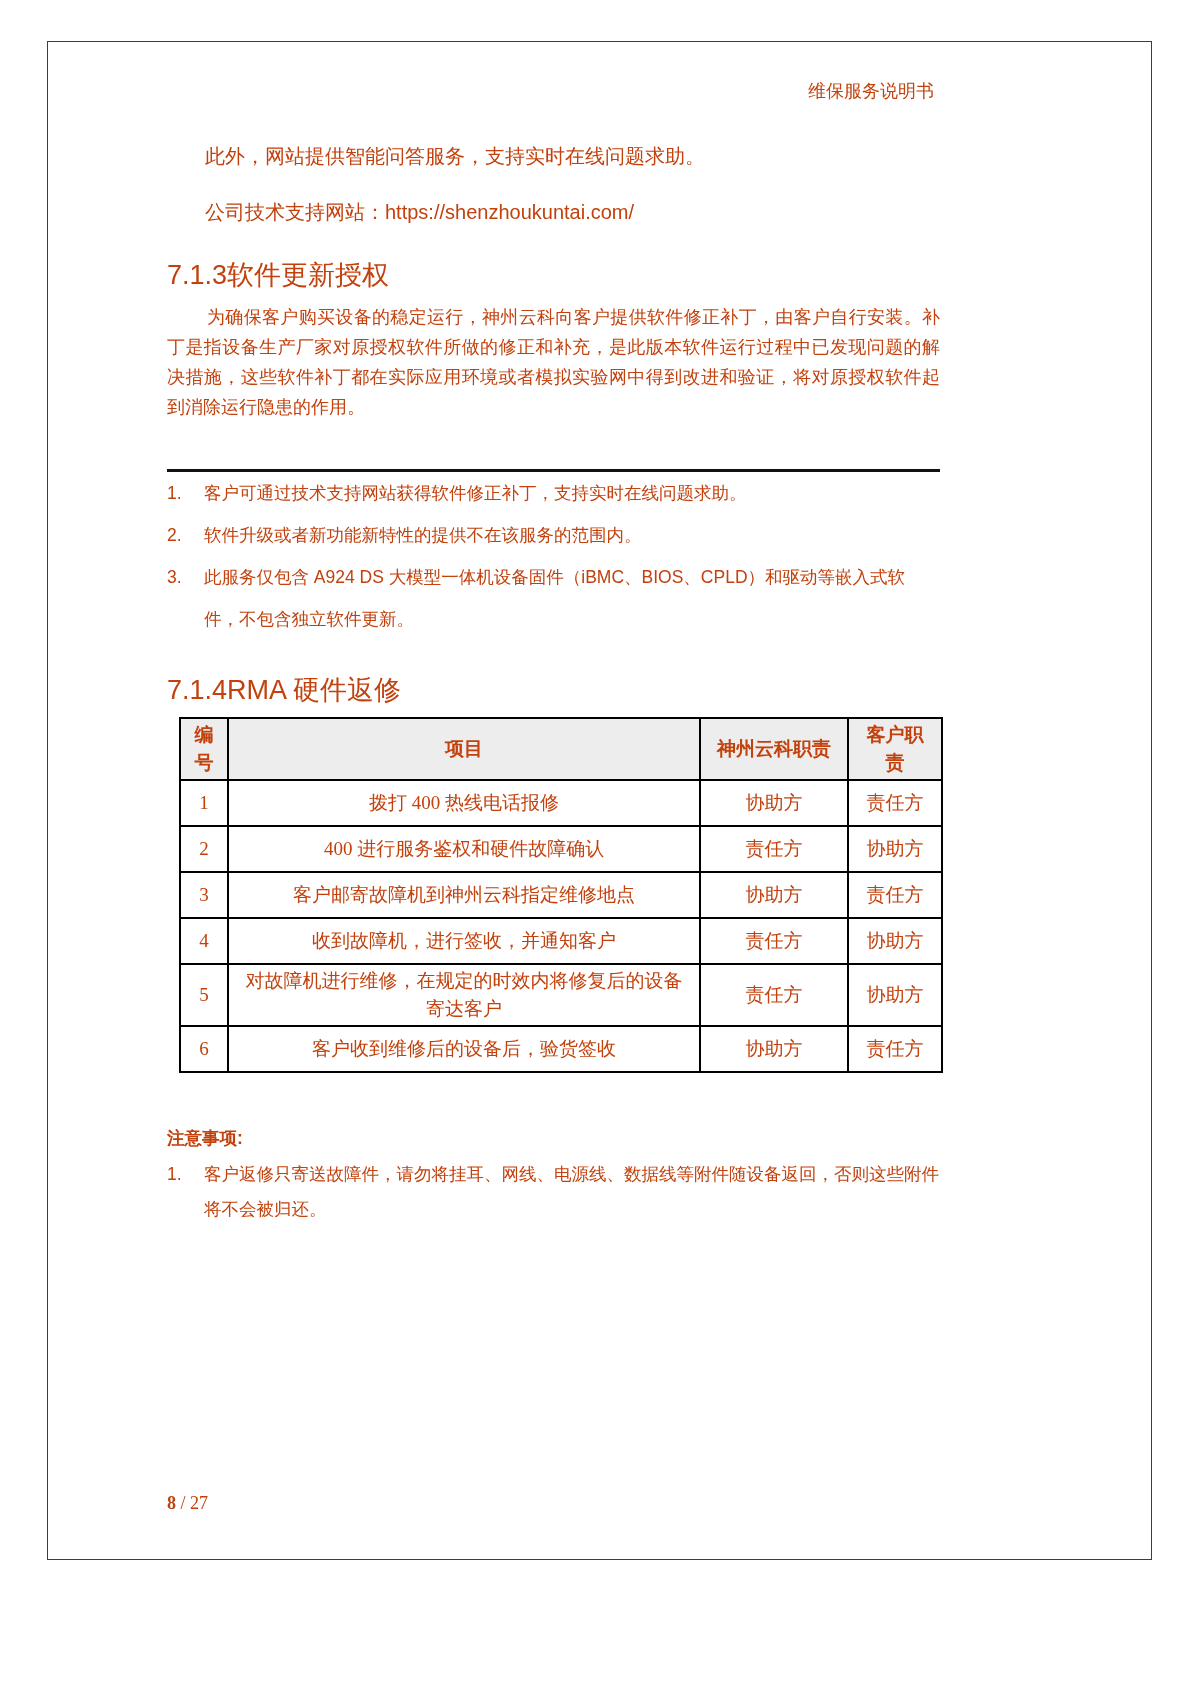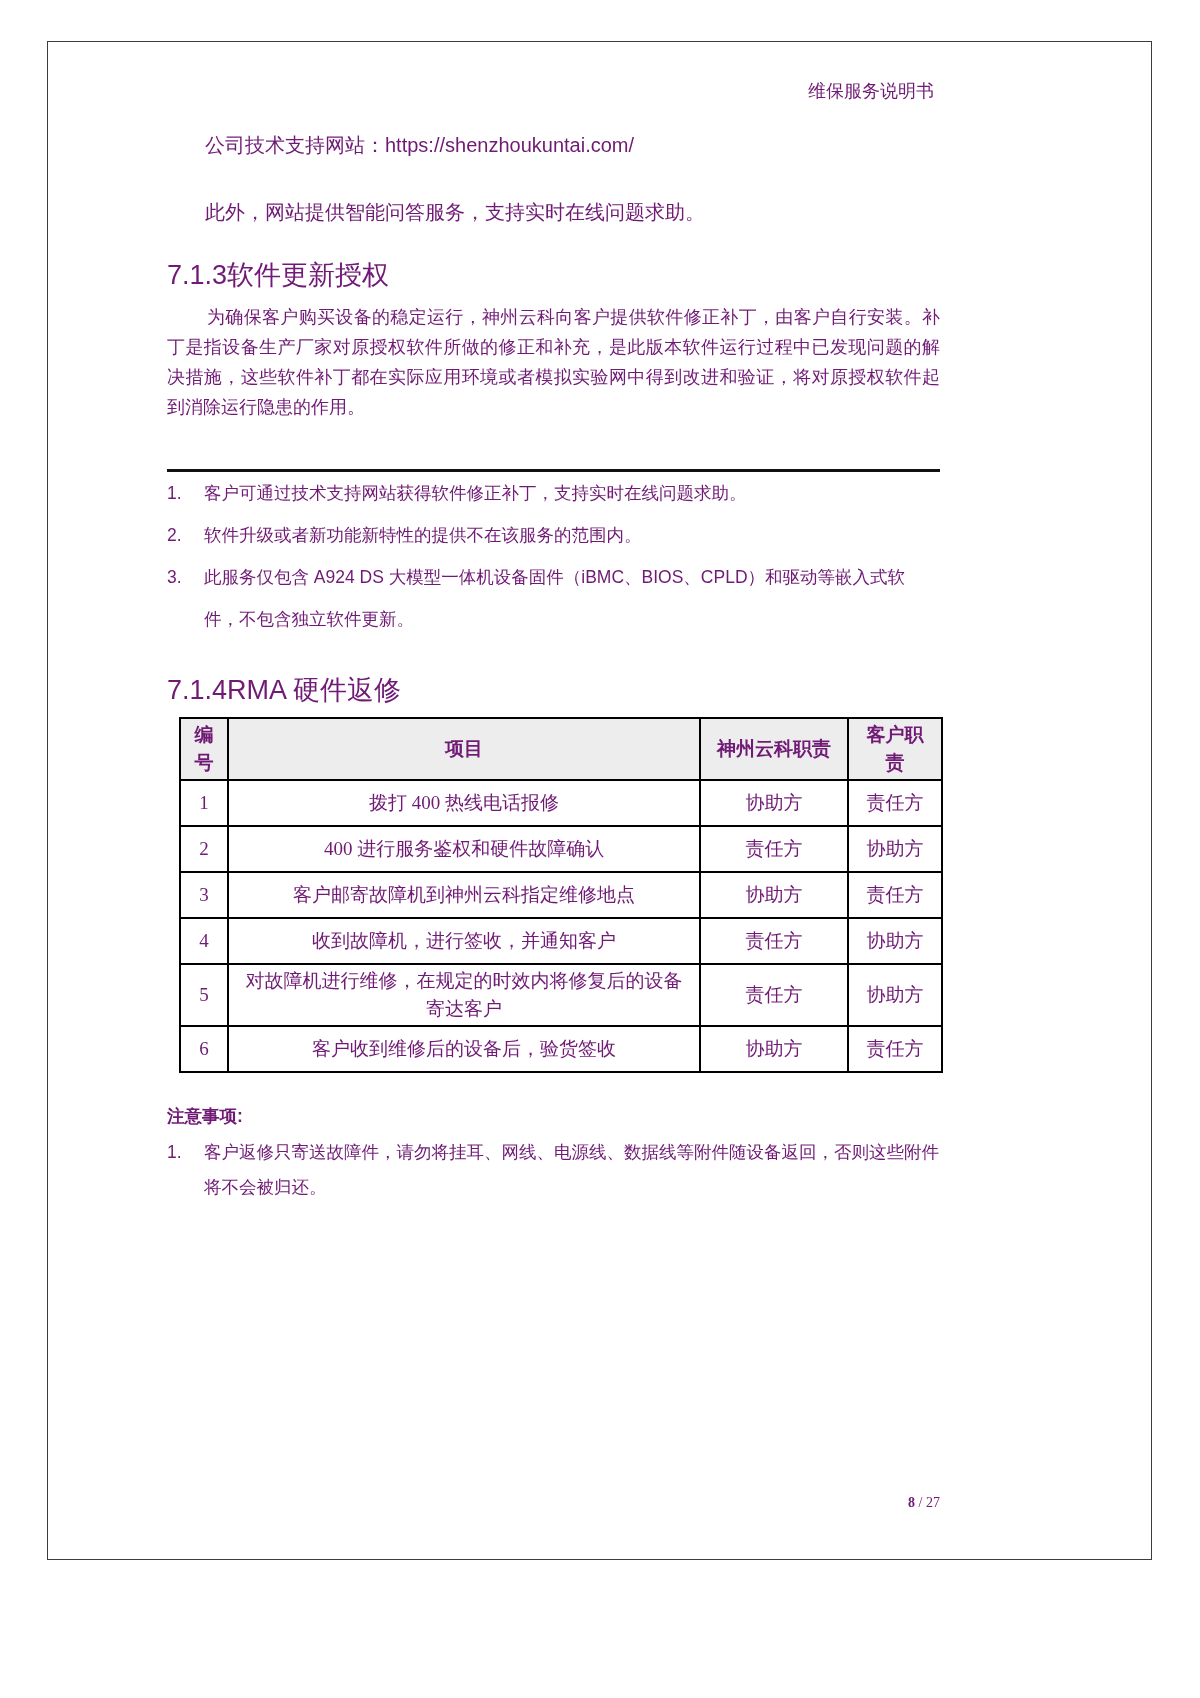--- a/index.html
+++ b/index.html
@@ -1,18 +1,18 @@
 <!DOCTYPE html>
 <html><head>
 <meta charset="utf-8">
 <style>
   html,body { margin:0; padding:0; background:#ffffff; }
   .page {
     position:relative; width:1200px; height:1698px; background:#fff;
-    font-family:"Liberation Sans", sans-serif; color:#701a75; overflow:hidden;
+    font-family:"Liberation Sans", sans-serif; color:#c2410c; overflow:hidden;
   }
   .border-box {
     position:absolute; left:47px; top:41px; width:1105px; height:1519px;
     border:1px solid #3c3c3c; box-sizing:border-box;
   }
   .content { position:absolute; left:167px; top:41px; width:773px; }
 
   .doc-header {
     margin-top:39px; text-align:right; padding-right:6px;
     font-family:"Liberation Serif", serif; font-size:18px; line-height:22px;
@@ -49,41 +49,41 @@
     border-collapse:collapse; table-layout:fixed;
     font-family:"Liberation Serif", serif; font-size:19px; line-height:28px;
   }
   .rma-table th, .rma-table td {
     border:2px solid #000; padding:2px 10px; box-sizing:border-box;
   }
   .rma-table th { background:#ededed; font-weight:bold; height:40px; text-align:center; }
   .rma-table td { height:46px; text-align:center; }
   .rma-table td.item-cell { text-align:center; }
 
-  .notice-label { margin-top:32px; font-weight:bold; font-size:17.5px; line-height:22px; }
+  .notice-label { margin-top:54px; font-weight:bold; font-size:17.5px; line-height:22px; }
   .notices { margin-top:8px; font-size:17.5px; line-height:35px; }
 
   .footer {
-    position:absolute; left:167px; top:1492px; width:773px; text-align:right;
-    font-family:"Liberation Serif", serif; font-size:14px; line-height:22px;
+    position:absolute; left:167px; top:1492px; width:773px; text-align:left;
+    font-family:"Liberation Serif", serif; font-size:18px; line-height:22px;
   }
   .footer .pg-num { font-weight:bold; }
 </style>
 </head>
 <body>
 
 <div class="page">
   <div class="border-box"></div>
 
   <div class="content">
 
     <div class="doc-header">维保服务说明书</div>
 
+    <p class="p-sans p1">此外，网站提供智能问答服务，支持实时在线问题求助。</p>
     <p class="p-sans p2">公司技术支持网站：https://shenzhoukuntai.com/</p>
-    <p class="p-sans p1">此外，网站提供智能问答服务，支持实时在线问题求助。</p>
 
     <div class="heading">
       <span class="h-num">7.1.3</span><span>软件更新授权</span>
     </div>
 
     <div class="body-713">为确保客户购买设备的稳定运行，神州云科向客户提供软件修正补丁，由客户自行安装。补丁是指设备生产厂家对原授权软件所做的修正和补充，是此版本软件运行过程中已发现问题的解决措施，这些软件补丁都在实际应用环境或者模拟实验网中得到改进和验证，将对原授权软件起到消除运行隐患的作用。</div>
 
     <div class="rule"></div>
 
 

